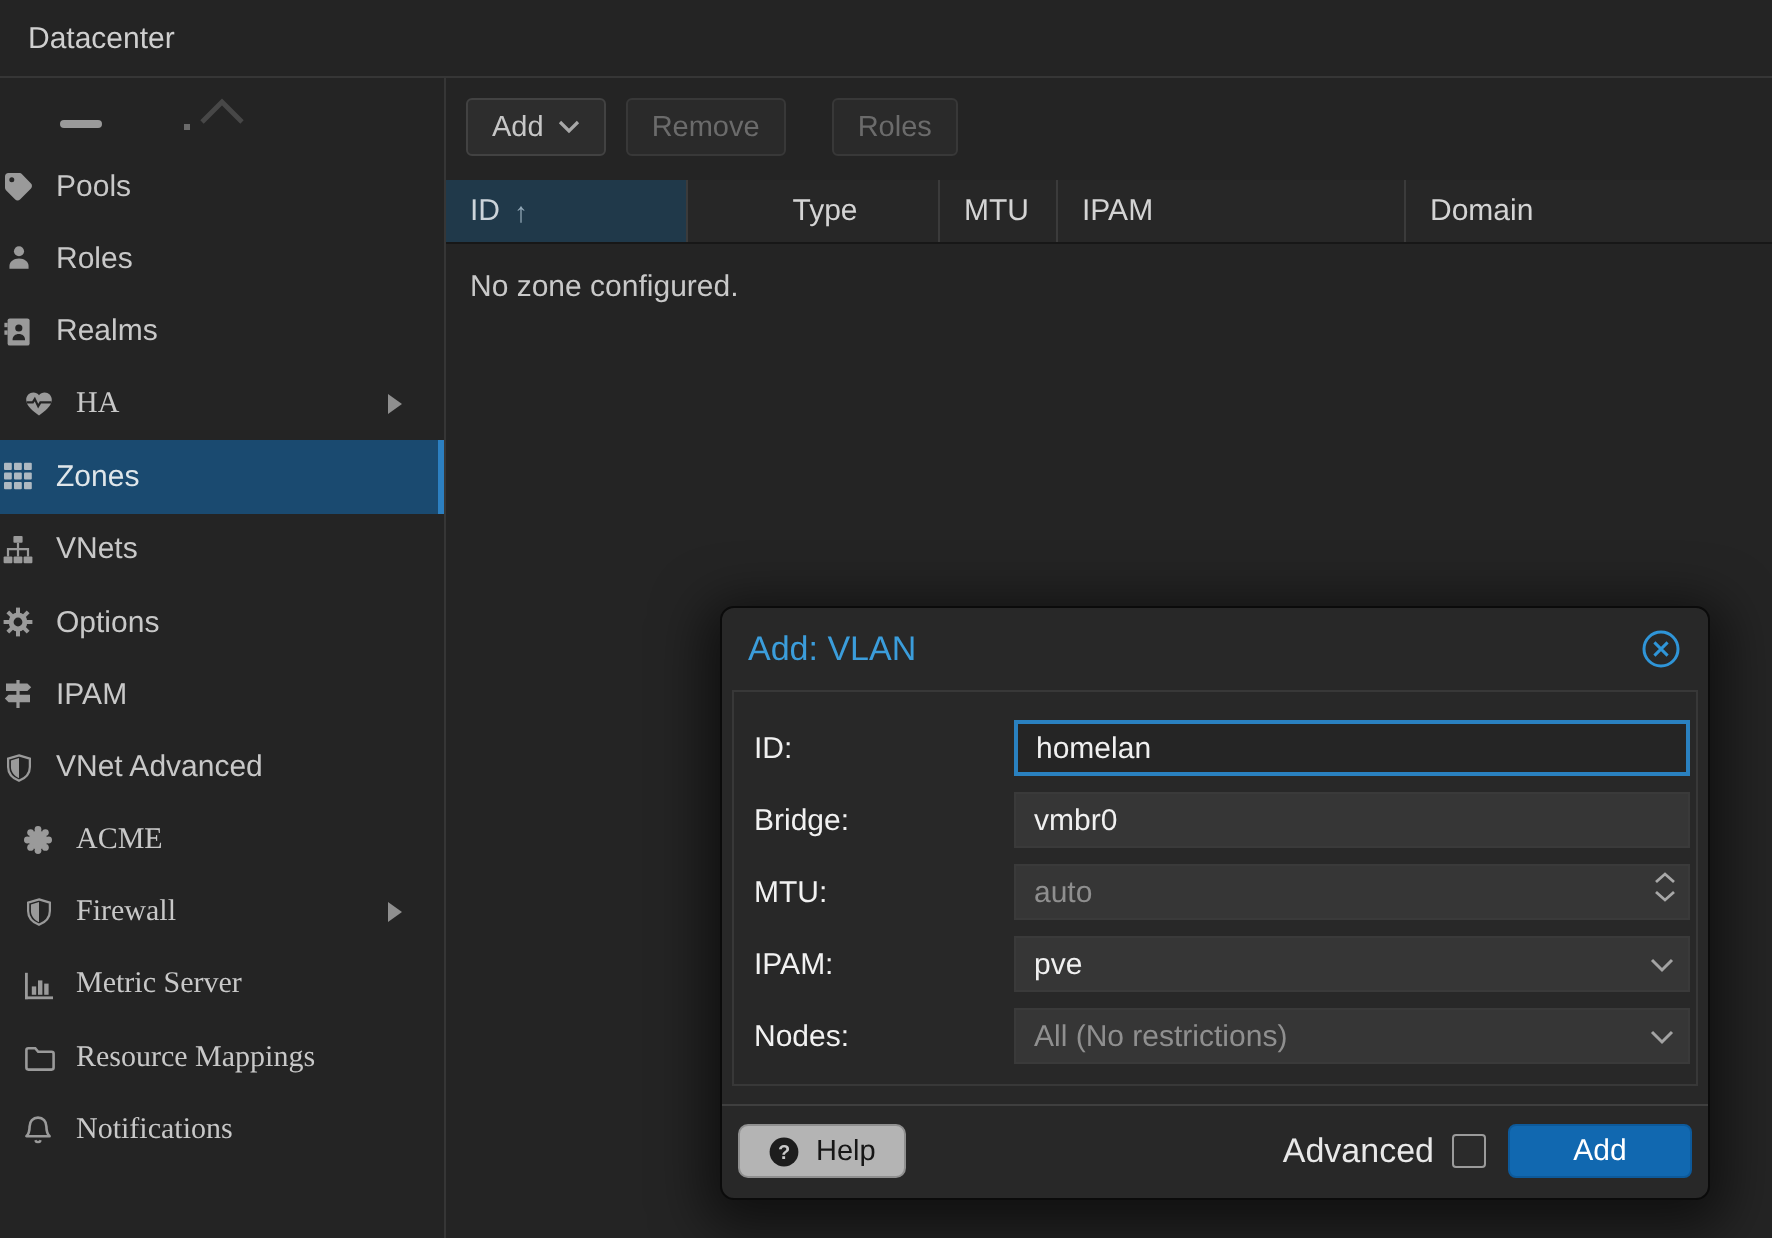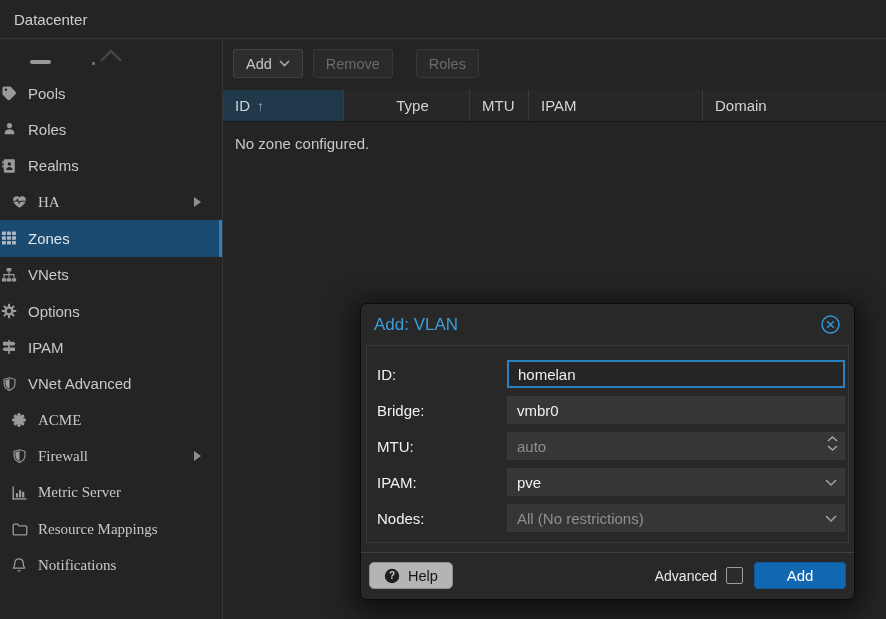--- a/index.html
+++ b/index.html
@@ -93,21 +93,21 @@
   .dlg-footer {
     border-top:1px solid #3f3f3f; margin-top:9px;
     padding:9px 8px 10px 8px; display:flex; align-items:center;
   }
   .help-btn {
     height:27px; padding:0 14px; display:inline-flex; align-items:center; gap:8px;
     background:#b4b4b4; border:1px solid #8f8f8f; border-radius:5px;
     color:#161616; font-size:14.5px; font-family:inherit; cursor:pointer;
   }
   .footer-spacer { flex:1; }
-  .adv-label { font-size:14px; color:#e8e8e8; margin-right:9px; }
+  .adv-label { font-size:17px; color:#e8e8e8; margin-right:9px; }
   .adv-check {
     appearance:none; -webkit-appearance:none; width:17px; height:17px;
     background:#2b2b2b; border:1px solid #9b9b9b; border-radius:2px; margin-right:11px; cursor:pointer;
   }
   .add-btn {
     width:92px; height:27px; background:#1168b0; border:1px solid #0d5a9b; border-radius:4px;
     color:#ffffff; font-size:15px; font-family:inherit; cursor:pointer;
   }
   svg { display:block; }
 </style>

